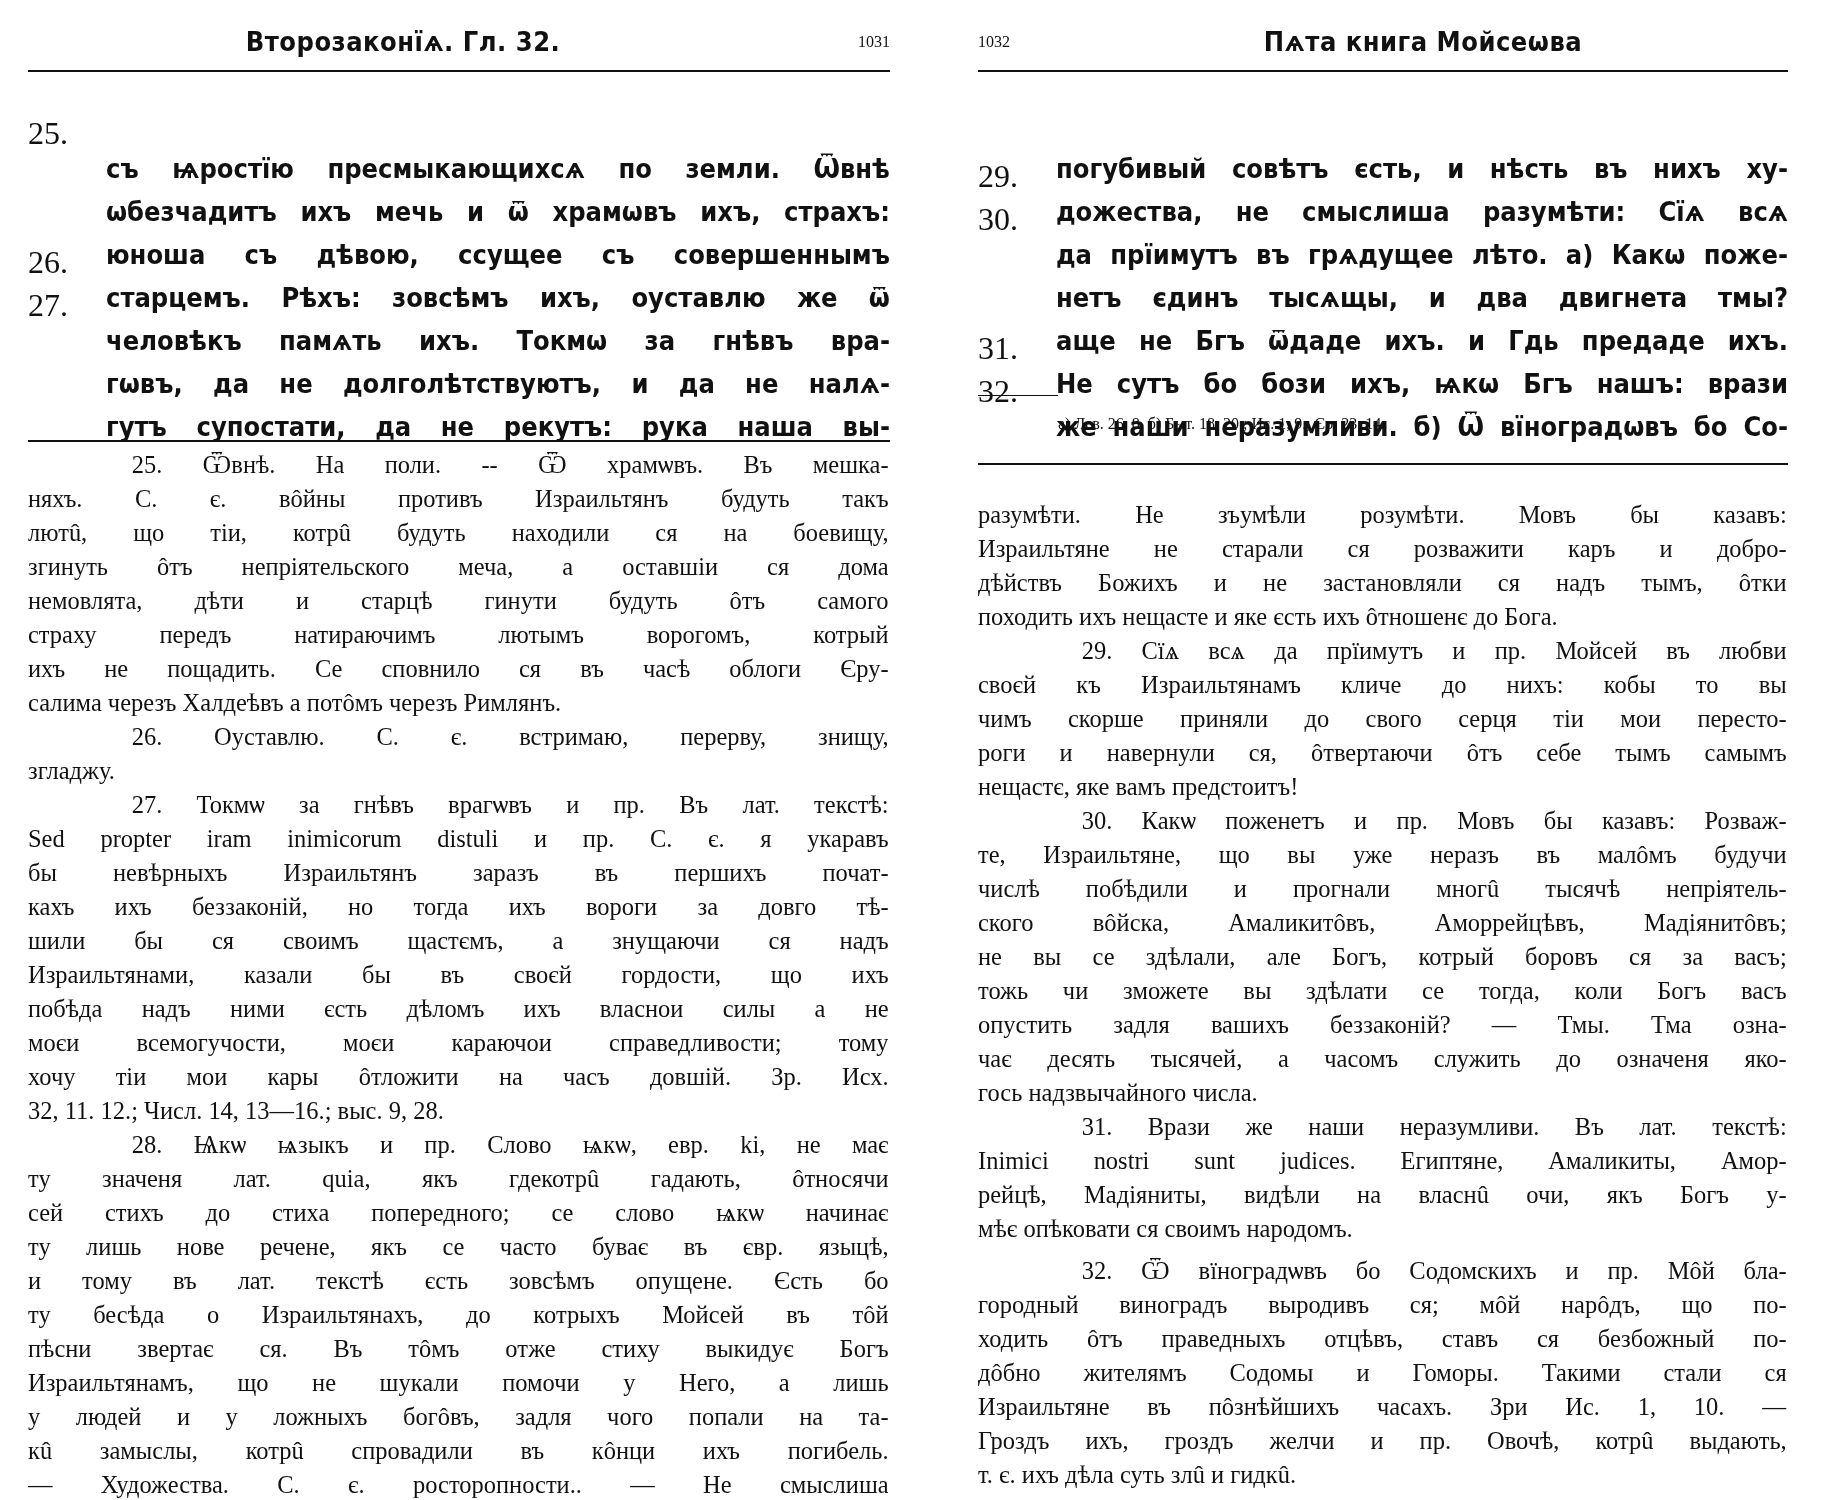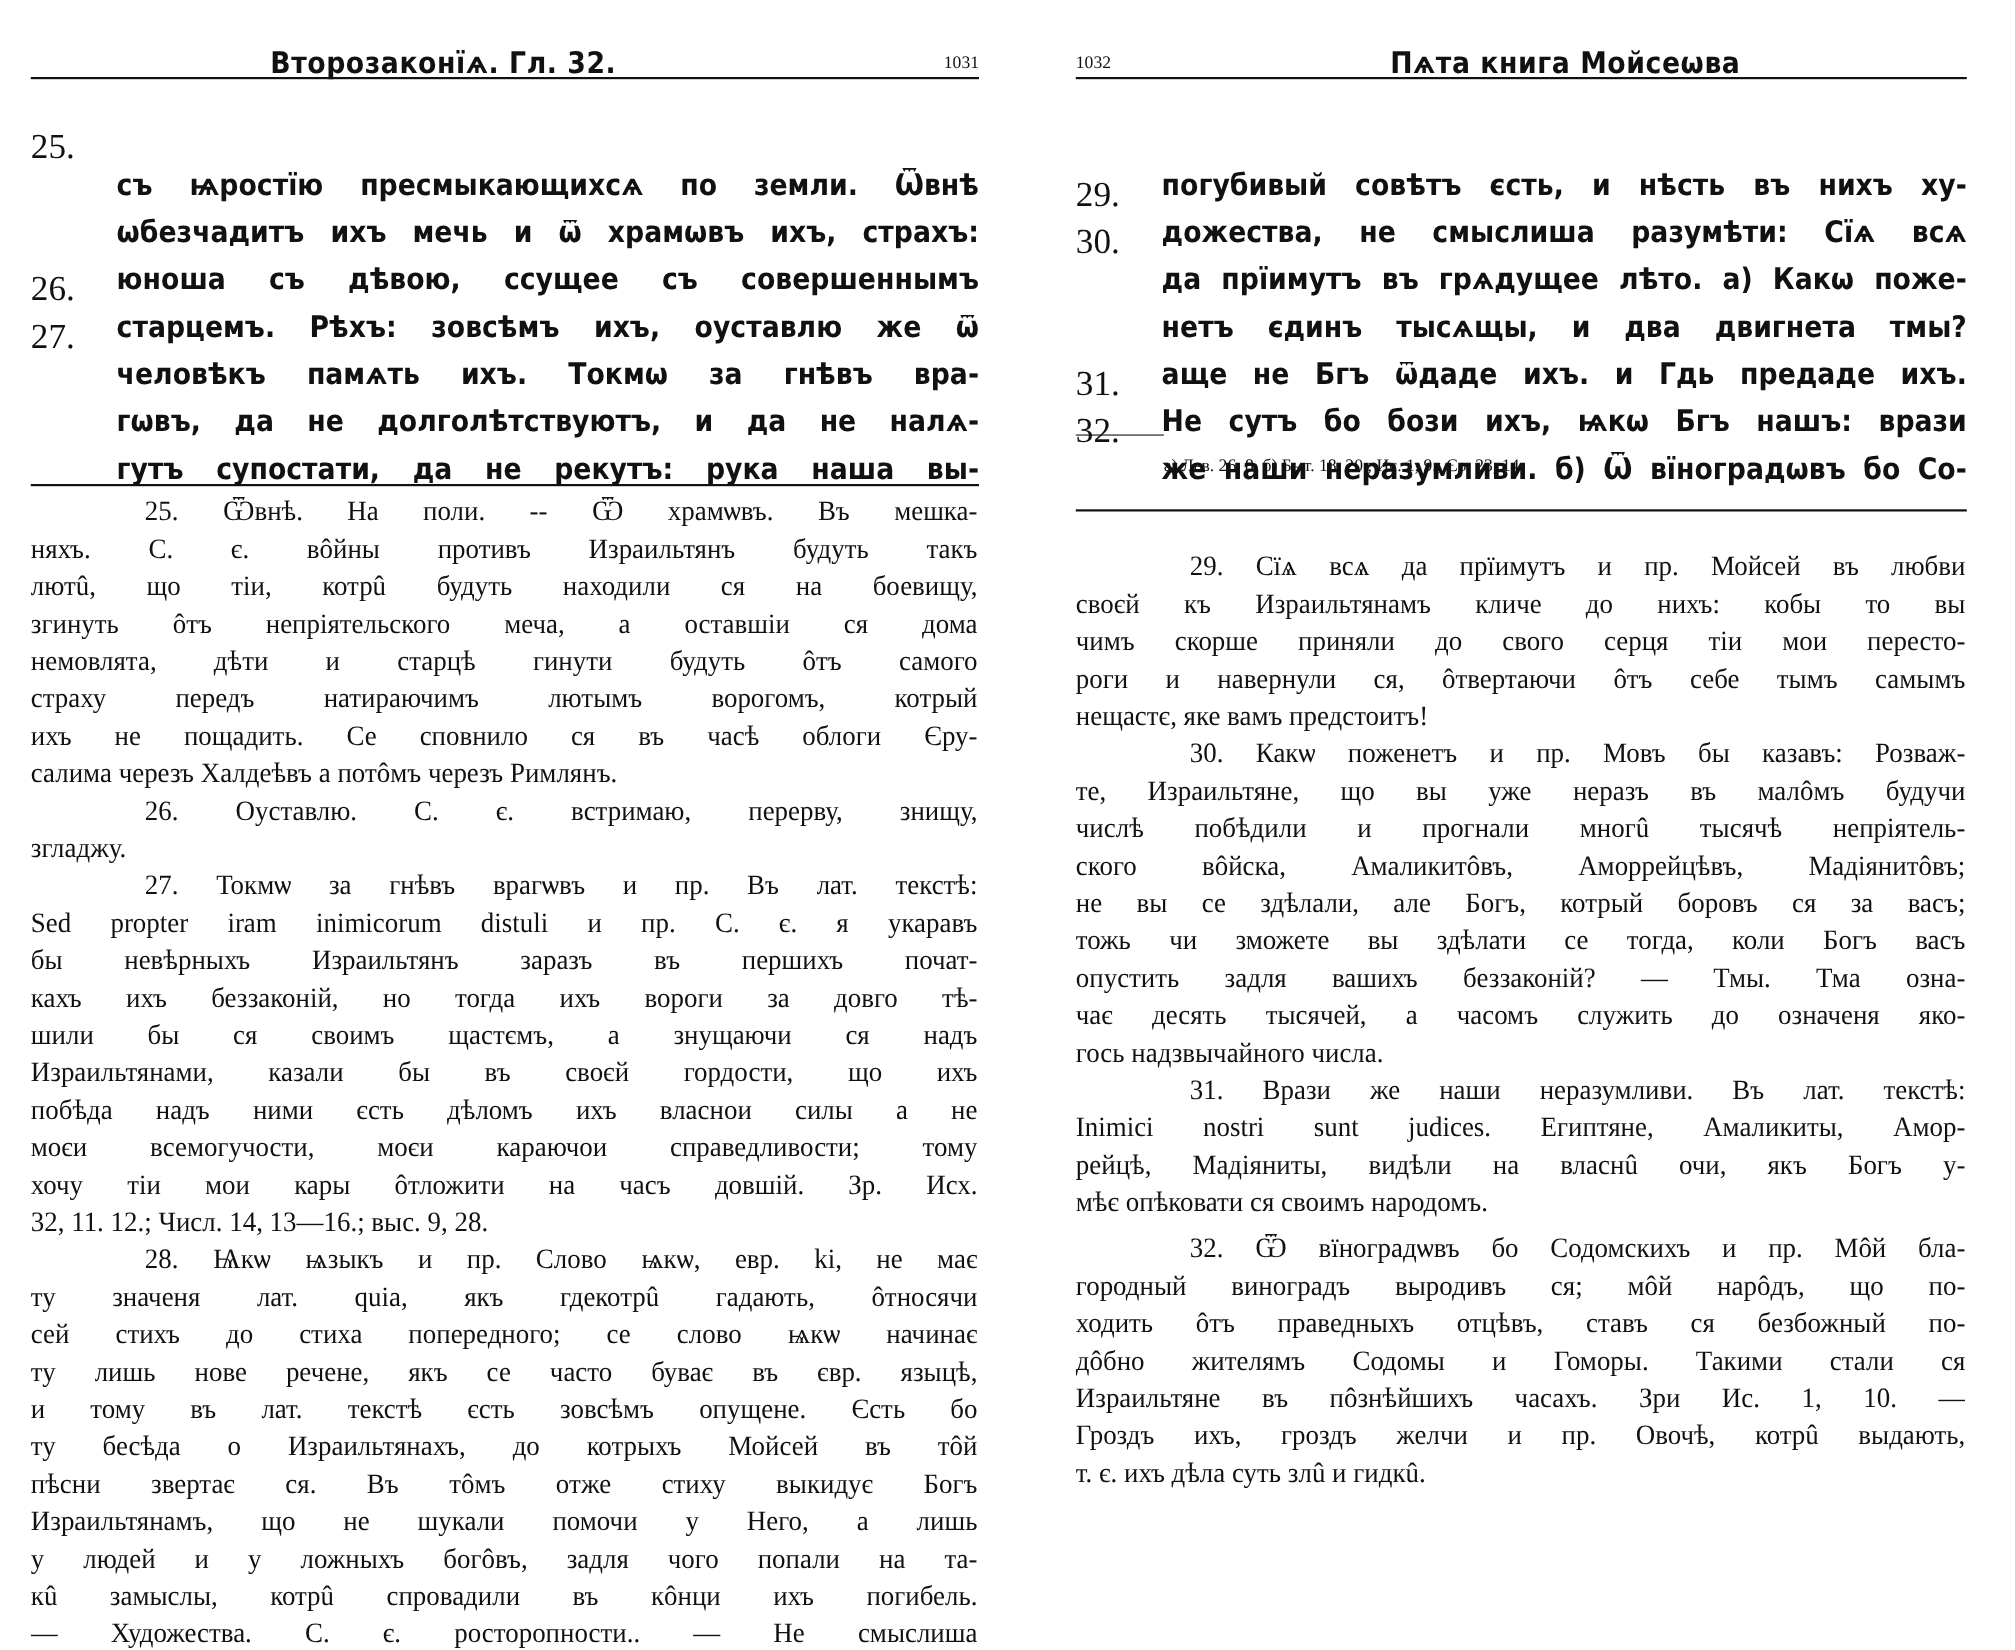--- a/index.html
+++ b/index.html
@@ -6,21 +6,21 @@
   body {
     width: 1832px; height: 1500px; overflow: hidden; position: relative;
     color: #111111;
     font-family: "Liberation Serif", "DejaVu Serif", serif;
   }
   .page { position: absolute; top: 0; height: 1500px; }
   .page-left { left: 28px; width: 862px; }
   .page-right { left: 978px; width: 810px; }
 
   .running-head {
-    position: absolute; top: 38px; left: 0; right: 0; height: 40px;
+    position: absolute; top: 22px; left: 0; right: 0; height: 40px;
     font-size: 27px; line-height: 40px;
   }
   .running-title {
     position: absolute; font-family: "DejaVu Sans Condensed", "DejaVu Sans", sans-serif;
     font-weight: bold; letter-spacing: 0.5px;
   }
   .page-left .running-title { left: 0; width: 750px; text-align: center; }
   .page-right .running-title { left: 80px; width: 730px; text-align: center; }
   .page-num { position: absolute; font-size: 16px; }
   .page-left .page-num { right: 0; }
@@ -197,20 +197,26 @@
       </div>
   </div>
 
   <div class="short-rule" style="top:395px;"></div>
   <div class="footnote-line" style="top:410px;">а) Лев. 26, 8. б) Быт. 18, 20.; Ис. 1, 9.; Єр. 23, 14.</div>
 
   <div class="section-rule" style="top:463px;"></div>
 
   <div class="commentary" style="top:498px;">
     <div class="cpara">
+      <div class="cline">разумѣти. Не зъумѣли розумѣти. Мовъ бы казавъ:</div>
+      <div class="cline">Израильтяне не старали ся розважити каръ и добро-</div>
+      <div class="cline">дѣйствъ Божихъ и не застановляли ся надъ тымъ, ôтки</div>
+      <div class="cline last">походить ихъ нещасте и яке єсть ихъ ôтношенє до Бога.</div>
+    </div>
+    <div class="cpara">
       <div class="cline indent">29. Сїѧ всѧ да прїимутъ и пр. Мойсей въ любви</div>
       <div class="cline">своєй къ Израильтянамъ кличе до нихъ: кобы то вы</div>
       <div class="cline">чимъ скорше приняли до свого серця тіи мои пересто-</div>
       <div class="cline">роги и навернули ся, ôтвертаючи ôтъ себе тымъ самымъ</div>
       <div class="cline last">нещастє, яке вамъ предстоитъ!</div>
     </div>
     <div class="cpara">
       <div class="cline indent">30. Какѡ поженетъ и пр. Мовъ бы казавъ: Розваж-</div>
       <div class="cline">те, Израильтяне, що вы уже неразъ въ малôмъ будучи</div>
       <div class="cline">числѣ побѣдили и прогнали многû тысячѣ непріятель-</div>

